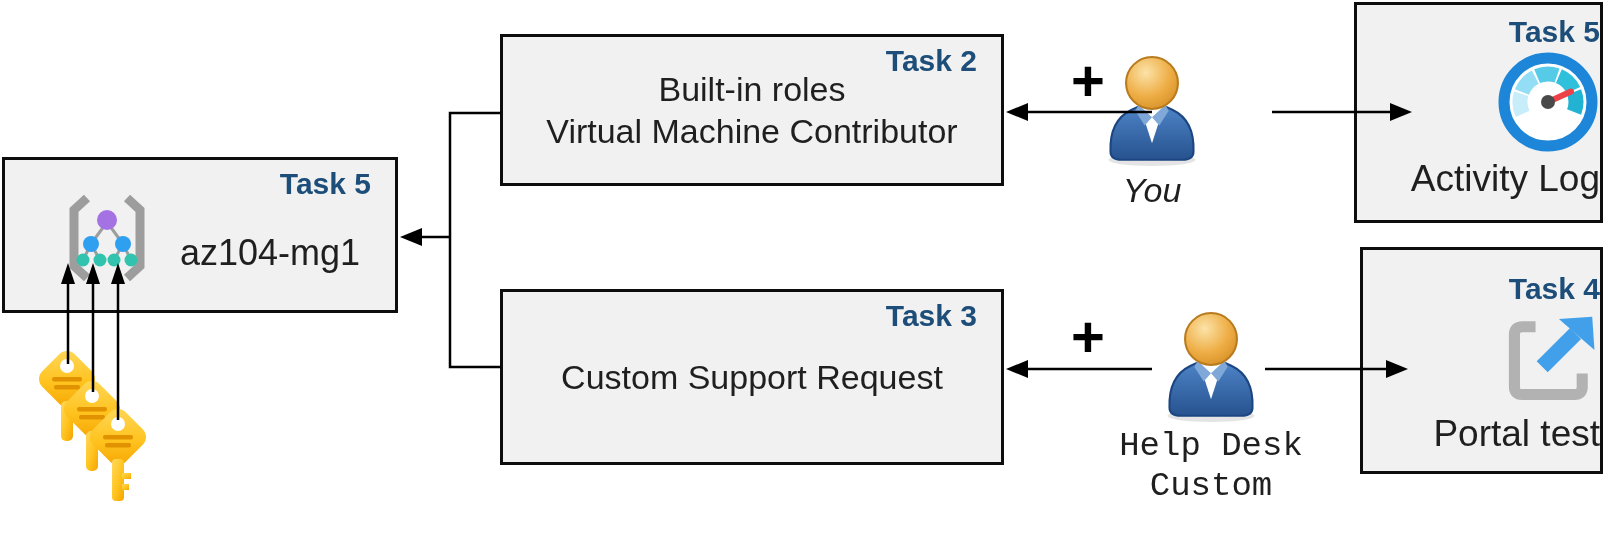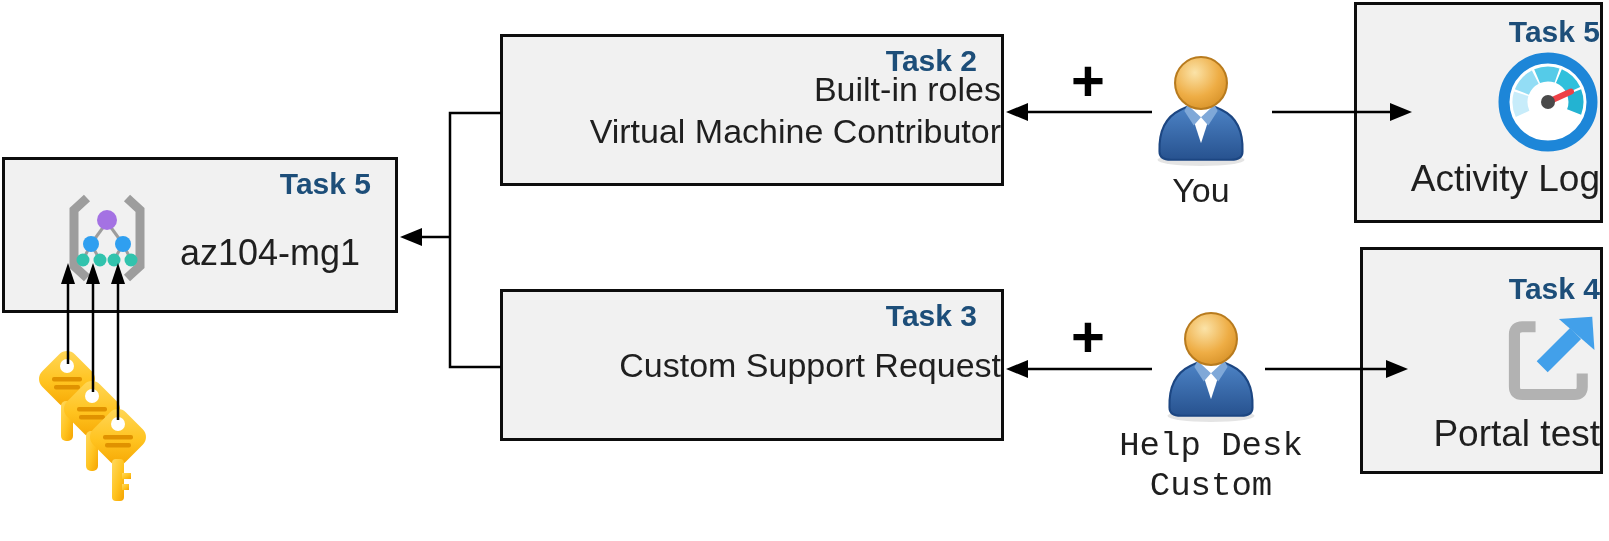--- a/index.html
+++ b/index.html
@@ -10,21 +10,21 @@
   .box{
     position:absolute;background:#f1f1f1;border:3px solid #0d0d0d;box-sizing:border-box;
   }
   .task-label{
     color:#1d4e79;font-weight:bold;font-size:30px;line-height:1.1;white-space:nowrap;
   }
   .label-tr{position:absolute;top:7px;right:24px;}
   .label-tc{text-align:center;}
   .two-lines{
     position:absolute;inset:0;display:flex;flex-direction:column;
-    justify-content:center;align-items:flex-end;font-size:34px;line-height:42px;
+    justify-content:center;align-items:center;font-size:34px;line-height:42px;
   }
   .task1-content{
     position:absolute;left:150px;right:10px;top:0;bottom:0;
     display:flex;align-items:center;justify-content:center;font-size:36px;margin-top:36px;
   }
   .icon-abs{position:absolute;}
   .vbox{
     position:absolute;inset:0;display:flex;flex-direction:column;align-items:flex-end;
   }
   .vbox .task-label{margin-top:10px;}
@@ -110,21 +110,21 @@
   </svg>
 
   <div class="box" style="left:500px;top:34px;width:504px;height:152px;">
     <div class="task-label label-tr">Task 2</div>
     <div class="two-lines">
       <div>Built-in roles</div>
       <div>Virtual Machine Contributor</div>
     </div>
   </div>
 
-  <div class="box" style="left:500px;top:289px;width:504px;height:152px;">
+  <div class="box" style="left:500px;top:289px;width:504px;height:176px;">
     <div class="task-label label-tr">Task 3</div>
     <div class="two-lines">
       <div>Custom Support Request</div>
     </div>
   </div>
 
   <div class="box" style="left:1354px;top:2px;width:249px;height:221px;">
     <div class="vbox">
       <div class="task-label label-tc">Task 5</div>
       <svg width="104" height="104" viewBox="-52 -52 104 104" style="margin-top:2px;">
@@ -174,21 +174,21 @@
         <path d="M 10,92 Q 9,62 30,52 Q 40,47 44,47 L 56,47 Q 60,47 70,52 Q 91,62 90,92
                  Q 90,100 79,100 L 21,100 Q 10,100 10,92 Z" fill="url(#bodyg)" stroke="#1c4682" stroke-width="2"></path>
         <polygon points="38,47 50,84 62,47" fill="#ffffff"></polygon>
         <polygon points="37,47 50,59 43,67 34,53" fill="#7fa8d8"></polygon>
         <polygon points="63,47 50,59 57,67 66,53" fill="#7fa8d8"></polygon>
         <circle cx="50" cy="26" r="25" fill="url(#headg)" stroke="#b87b1e" stroke-width="2"></circle>
       </symbol>
     </defs>
   </svg>
 
-  <div class="person" style="left:1126px;top:56px;">
+  <div class="person" style="left:1077px;top:56px;font-style:italic;">
     <svg width="104" height="110" viewBox="0 0 100 106">
       <use href="#person"></use>
     </svg>
     <div class="person-label">You</div>
   </div>
 
   <div class="person" style="left:1136px;top:312px;font-family:Liberation Mono, monospace;">
     <svg width="104" height="110" viewBox="0 0 100 106">
       <use href="#person"></use>
     </svg>

